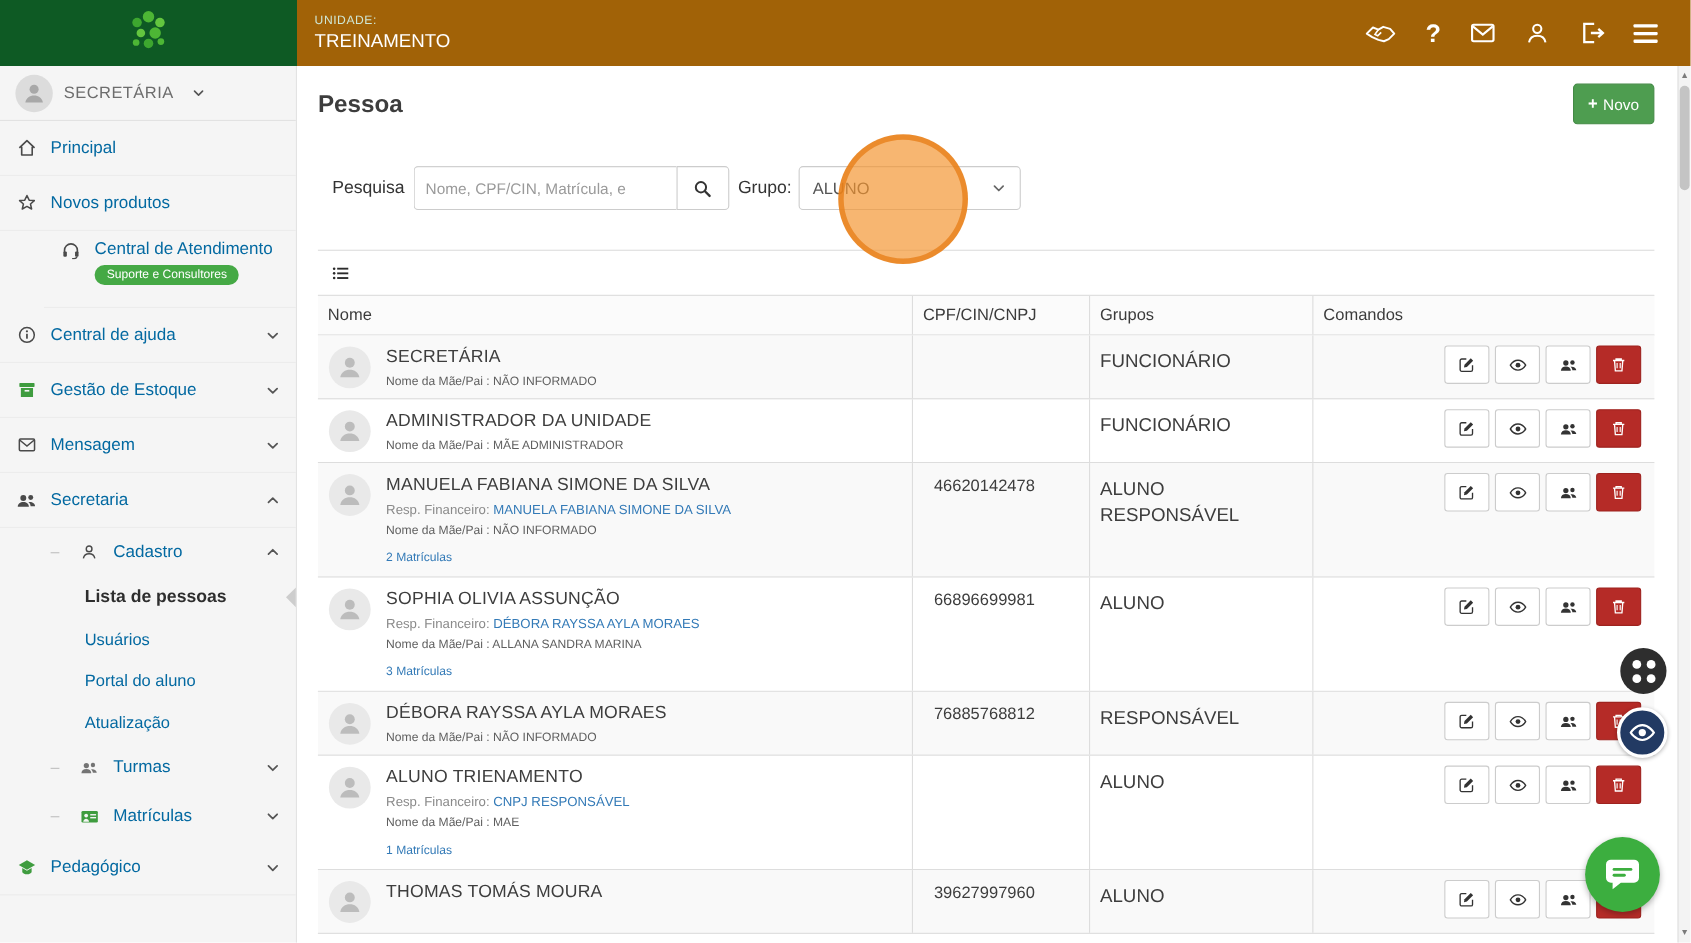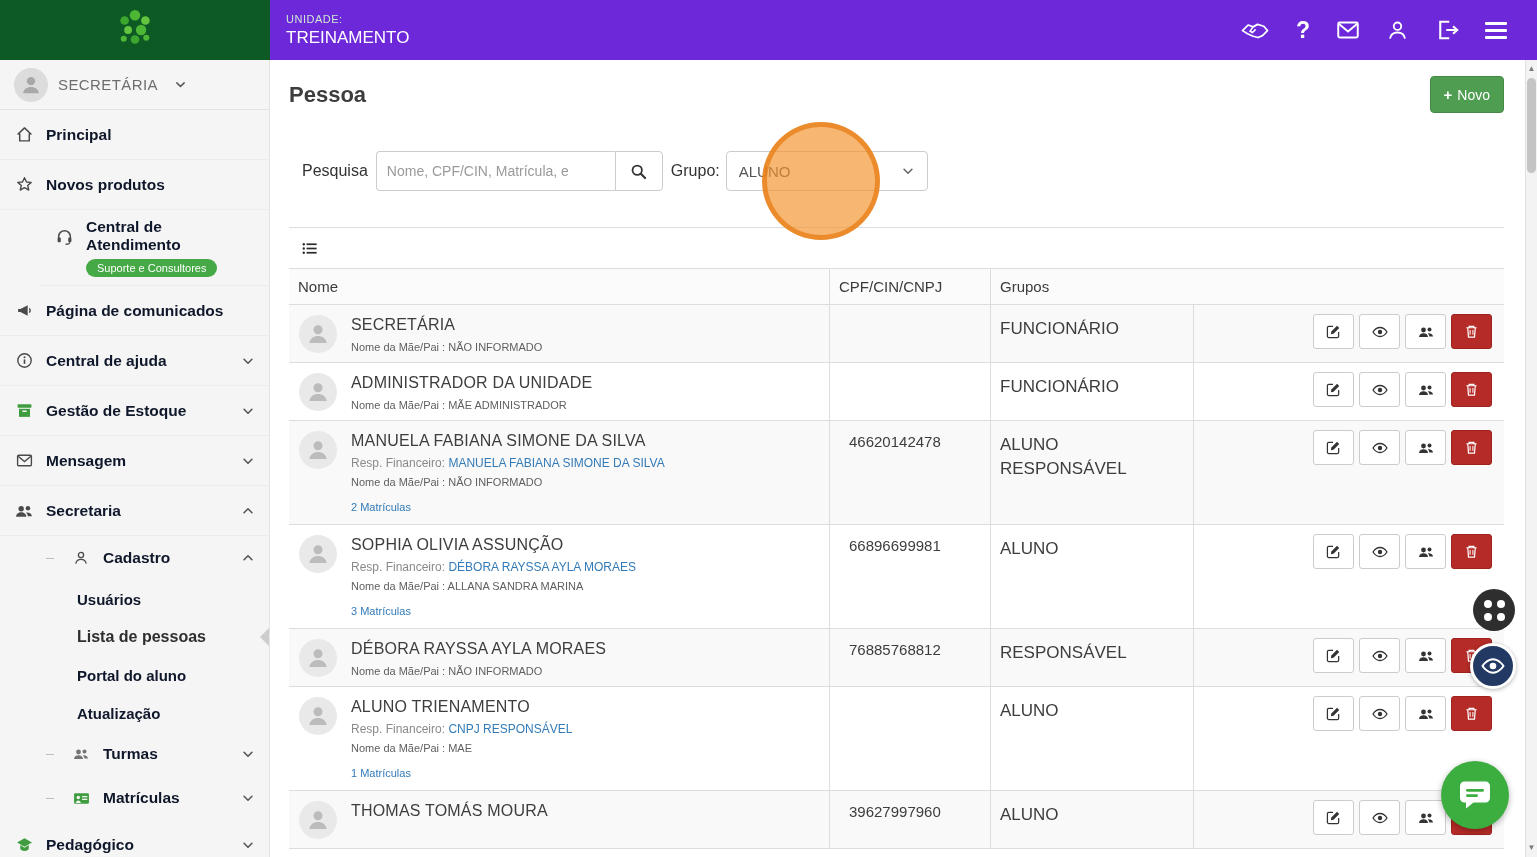--- a/index.html
+++ b/index.html
@@ -1,39 +1,39 @@
 <!DOCTYPE html>
 <html><head>
 <meta charset="utf-8">
 <style>
   * { box-sizing: border-box; margin: 0; padding: 0; }
   html,body { width:1537px; height:857px; overflow:hidden; font-family:"Liberation Sans", sans-serif; background:#fff; position:relative; }
 
   
-  .topbar { position:absolute; top:0; left:0; width:1537px; height:60px; background:#6d28d9; display:flex; align-items:center; z-index:20; }
+  .topbar { position:absolute; top:0; left:0; width:1537px; height:60px; background:#a16207; display:flex; align-items:center; z-index:20; }
   .logo-area { width:270px; height:60px; background:#0e5a24; display:flex; align-items:center; justify-content:center; flex:0 0 auto; }
   .unit-block { margin-left:16px; color:#fff; }
   .unit-label { font-size:11px; letter-spacing:.5px; color:#cfe6d4; }
   .unit-name { font-size:17px; margin-top:3px; color:#fff; }
   .topbar-icons { margin-left:auto; margin-right:30px; display:flex; align-items:center; gap:26px; color:#fff; }
   .topbar-icons svg { display:block; }
   .qmark { font-size:23px; font-weight:bold; line-height:1; }
   .hamburger { display:flex; flex-direction:column; gap:4px; }
   .hamburger span { display:block; width:22px; height:3px; background:#fff; border-radius:1px; }
 
   
   .sidebar { position:absolute; top:60px; left:0; width:270px; bottom:0; background:#f5f5f5; border-right:1px solid #e3e3e3; overflow:hidden; z-index:10; }
   .side-user { height:50px; display:flex; align-items:center; gap:10px; padding:0 14px; border-bottom:1px solid #e2e2e2; }
   .side-avatar { width:34px; height:34px; border-radius:50%; background:#dcdcdc; display:flex; align-items:center; justify-content:center; color:#a8a8a8; overflow:hidden; flex:0 0 auto; }
   .side-user-name { font-size:15px; color:#6d6d6d; letter-spacing:.4px; }
   .side-user .chev { margin-left:2px; }
   .side-item { min-height:50px; display:flex; align-items:center; padding:0 14px; border-bottom:1px solid #ececec; position:relative; cursor:pointer; }
   .side-item .sicon { width:20px; margin-right:12px; color:#4a4a4a; display:flex; justify-content:center; flex:0 0 auto; }
   .side-item .sicon.green { color:#3f9c3f; }
-  .side-item .slabel { font-size:15.5px; color:#0f172a;font-weight:bold; }
+  .side-item .slabel { font-size:15.5px; color:#0369a1; }
   .chev { margin-left:auto; color:#555; display:flex; }
   .chev svg { display:block; }
   .chev.up svg { transform:rotate(180deg); }
   .item-atendimento { min-height:70px; flex-direction:column; align-items:flex-start; justify-content:flex-start; padding-top:8px; padding-bottom:8px;margin-left:40px; }
   .item-atendimento .row1 { display:flex; align-items:center; width:100%; }
   .badge-pill { margin:5px 0 0 32px; background:#45a945; color:#fff; font-size:11px; padding:3px 11px; border-radius:10px; }
   .side-sub { min-height:44px; padding-left:71px; border-bottom:none; }
   .side-sub::before { content:""; position:absolute; left:46px; top:50%; width:8px; height:1px; background:#bfbfbf; }
   .side-subsub { min-height:38px; padding-left:77px; border-bottom:none; }
   .side-subsub .slabel { font-size:15px; }
@@ -284,28 +284,20 @@
       <span class="sicon">
           <svg width="17" height="17">
             <use href="#i-headset"></use>
           </svg>
         </span>
       <span class="slabel">Central de Atendimento</span>
     </div>
     <span class="badge-pill">Suporte e Consultores</span>
   </div>
 
-  <div class="side-item">
-    <span class="sicon">
-        <svg width="17" height="17">
-          <use href="#i-mega"></use>
-        </svg>
-      </span>
-    <span class="slabel">Página de comunicados</span>
-  </div>
 
   <div class="side-item">
     <span class="sicon">
         <svg width="17" height="17">
           <use href="#i-info"></use>
         </svg>
       </span>
     <span class="slabel">Central de ajuda</span>
     <span class="chev">
         <svg width="14" height="14">
@@ -363,26 +355,26 @@
         </svg>
       </span>
     <span class="slabel">Cadastro</span>
     <span class="chev up">
         <svg width="14" height="14">
           <use href="#i-chev"></use>
         </svg>
       </span>
   </div>
 
-  <div class="side-item side-subsub">
-    <span class="slabel">Usuários</span>
-  </div>
   <div class="side-item side-subsub active-link">
     <span class="slabel">Lista de pessoas</span>
     <span class="active-marker"></span>
+  </div>
+  <div class="side-item side-subsub">
+    <span class="slabel">Usuários</span>
   </div>
   <div class="side-item side-subsub">
     <span class="slabel">Portal do aluno</span>
   </div>
   <div class="side-item side-subsub">
     <span class="slabel">Atualização</span>
   </div>
 
   <div class="side-item side-sub">
     <span class="sicon" style="opacity:.75">
@@ -462,20 +454,21 @@
       <button class="list-btn">
           <svg width="17" height="17">
             <use href="#i-list"></use>
           </svg>
         </button>
     </div>
     <div class="thead">
       <div>Nome</div>
       <div>CPF/CIN/CNPJ</div>
       <div>Grupos</div>
+      <div>Comandos</div>
     </div>
     <div id="tbody">
   <div class="trow">
     <div class="cell-nome">
       <span class="avatar">
               <svg width="24" height="24">
                 <use href="#i-user"></use>
               </svg>
             </span>
       <div class="person-info">

